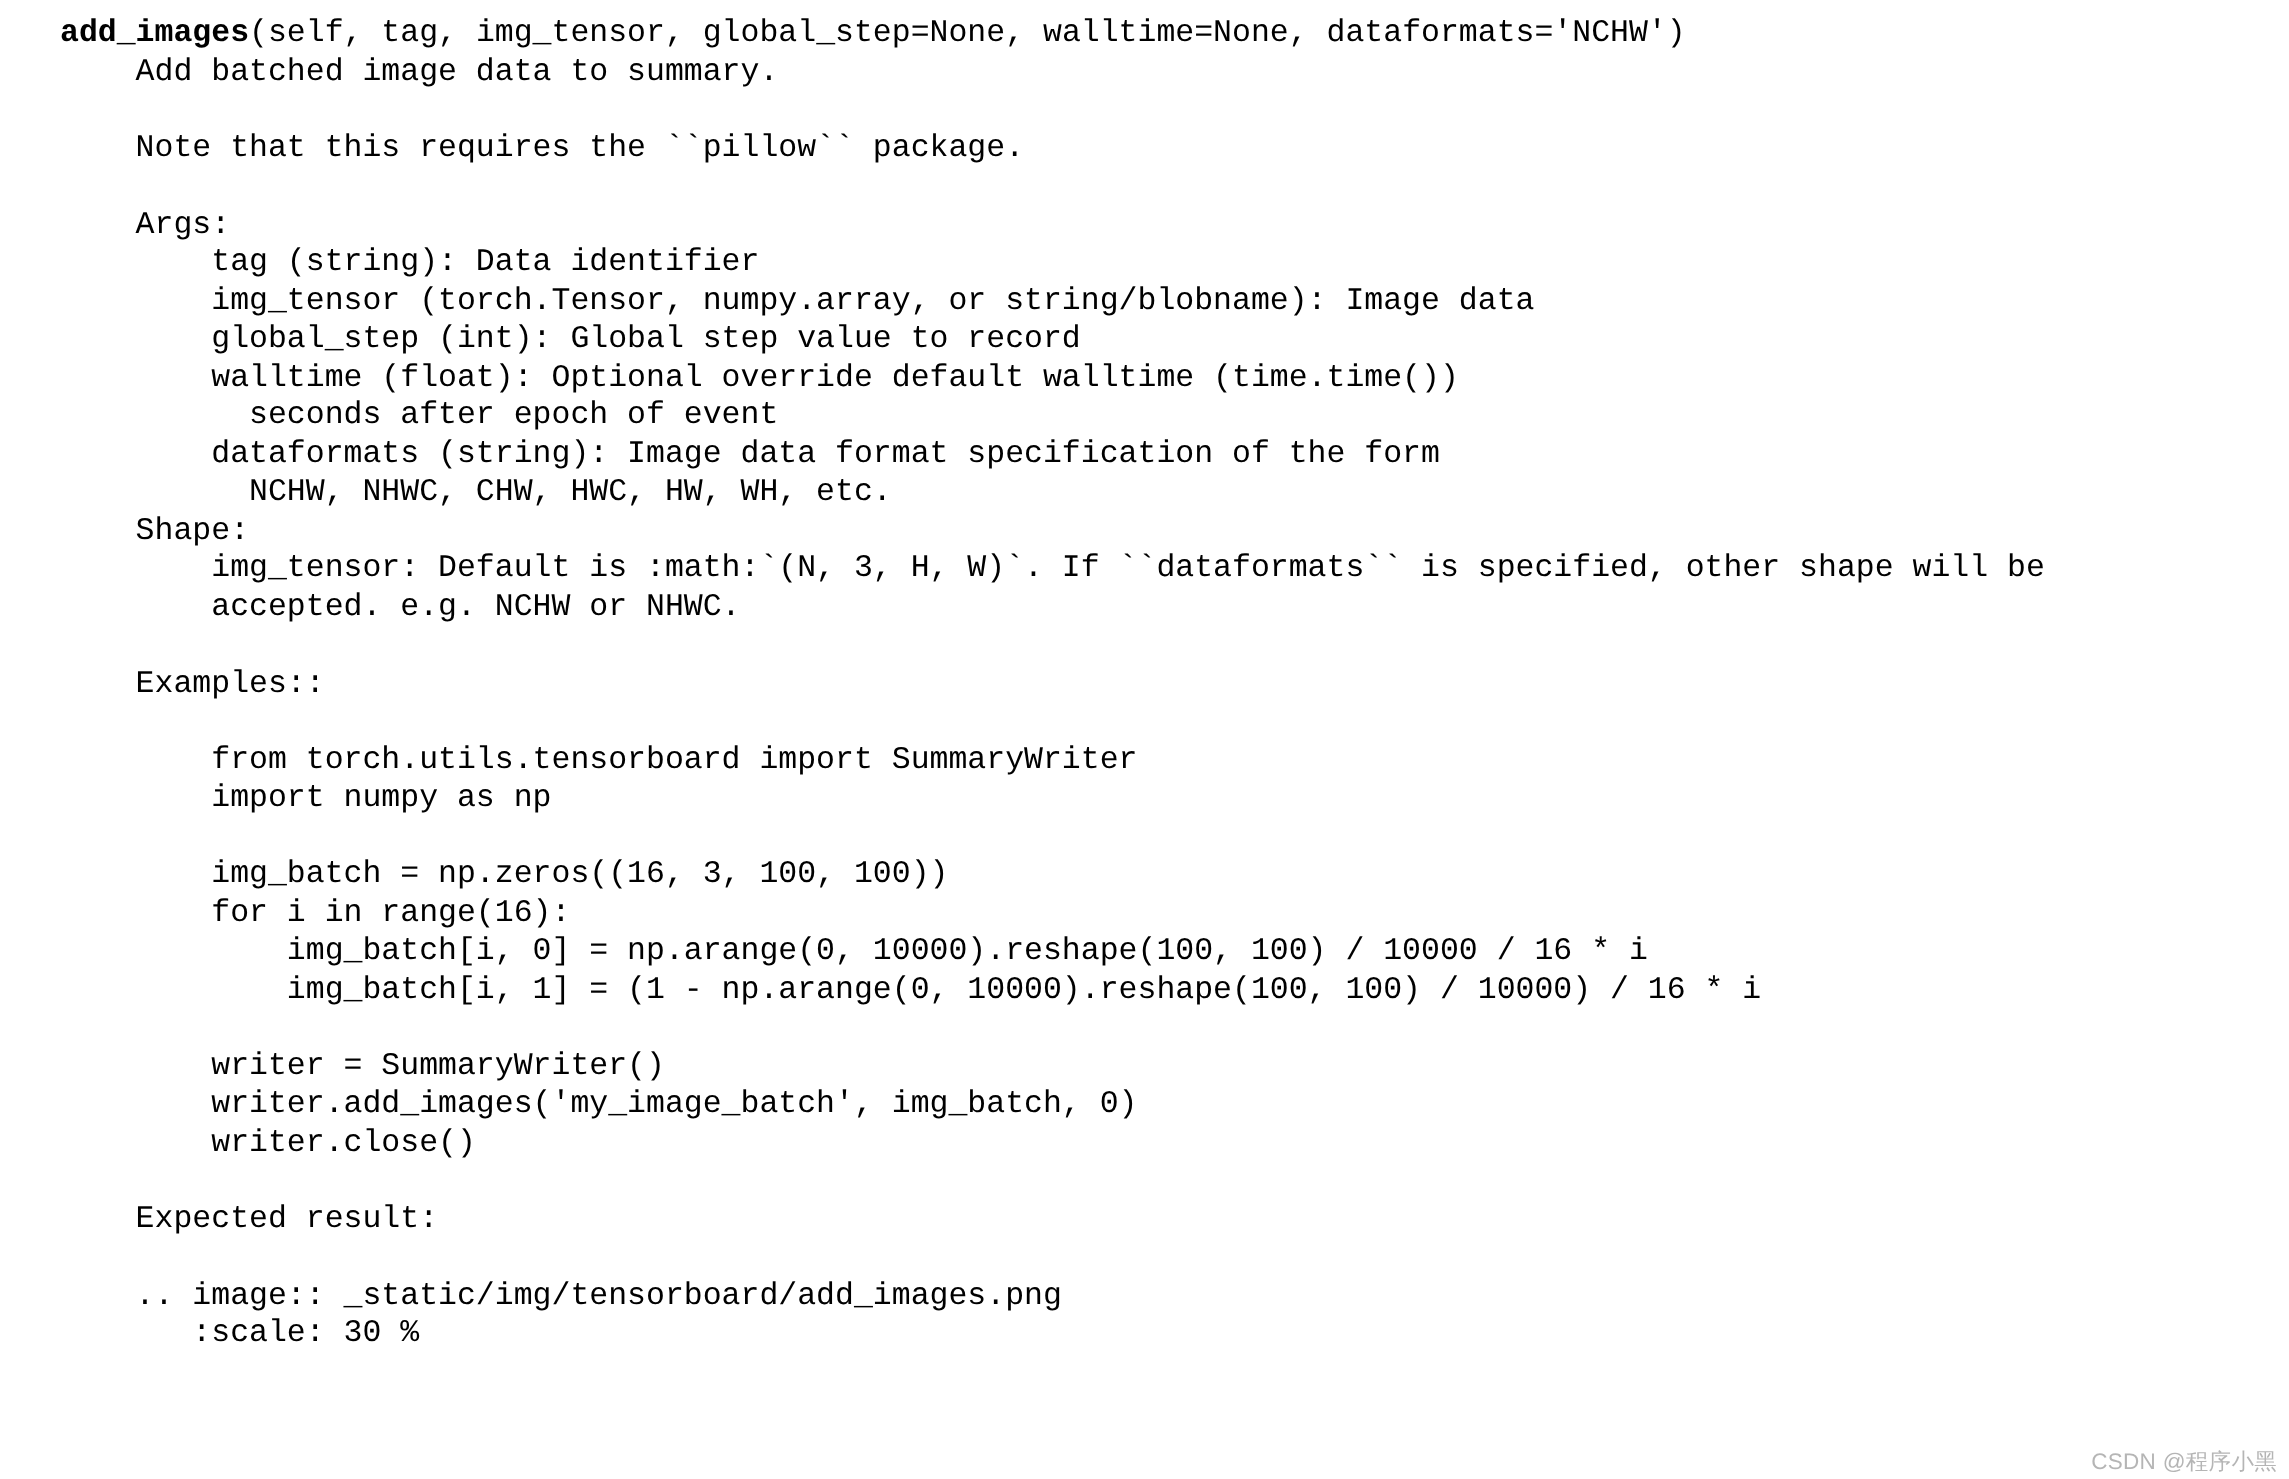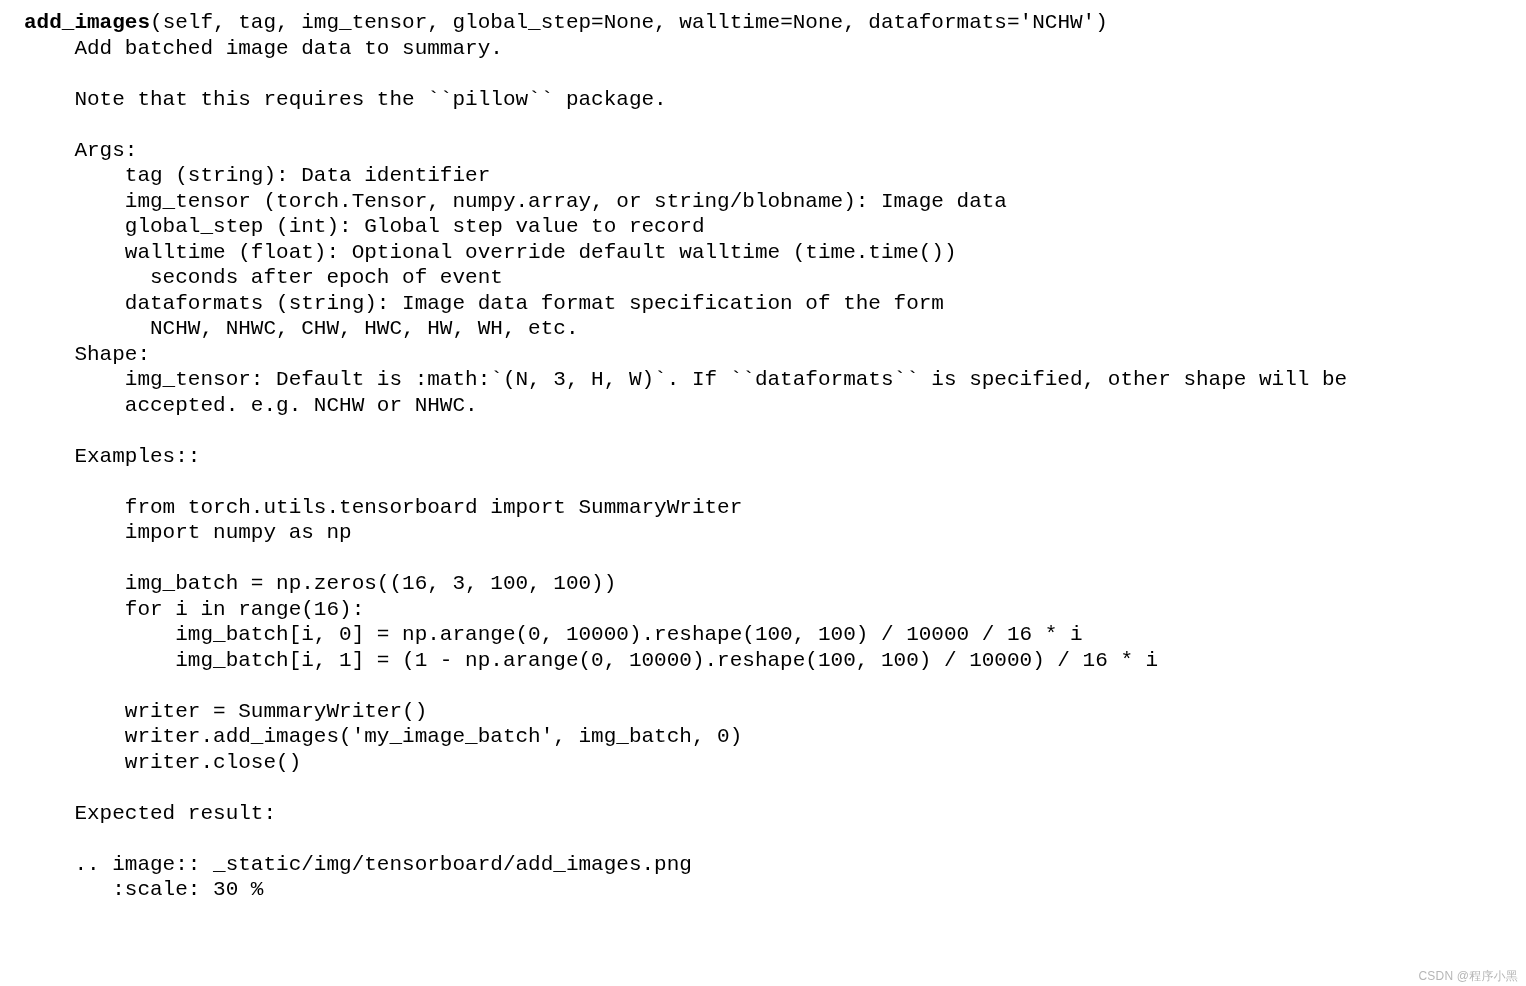--- a/index.html
+++ b/index.html
@@ -6,30 +6,30 @@
     margin: 0;
     padding: 0;
     background: #ffffff;
     font-family: "SF Mono", ui-monospace, Menlo, Consolas, "Liberation Mono", monospace;
     font-size: 21px;
     line-height: 1.215;
     color: #000000;
     -webkit-font-smoothing: antialiased;
   }
   .page {
-    padding: 10px 0 0 24px;
+    padding: 10px 0 0 40px;
     white-space: pre;
   }
   .sig-bold { font-weight: 700; }
   .watermark {
     position: fixed;
     right: 8px;
     bottom: 2px;
     font-family: -apple-system, BlinkMacSystemFont, "Segoe UI", sans-serif;
-    font-size: 12px;
+    font-size: 15px;
     color: rgba(120,120,120,0.55);
     letter-spacing: 0.2px;
     user-select: none;
     margin-top: 30px;
   }
 </style>
 </head>
 <body>
 
 <div class="page"><span class="sig-bold">add_images</span><span>(self, tag, img_tensor, global_step=None, walltime=None, dataformats='NCHW')</span>

